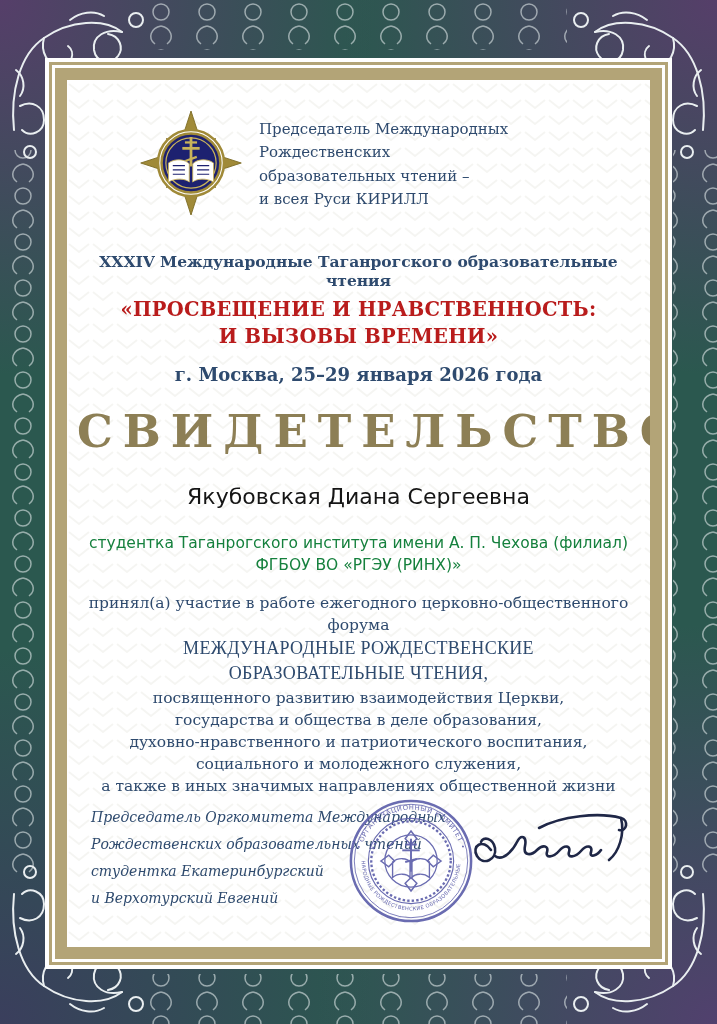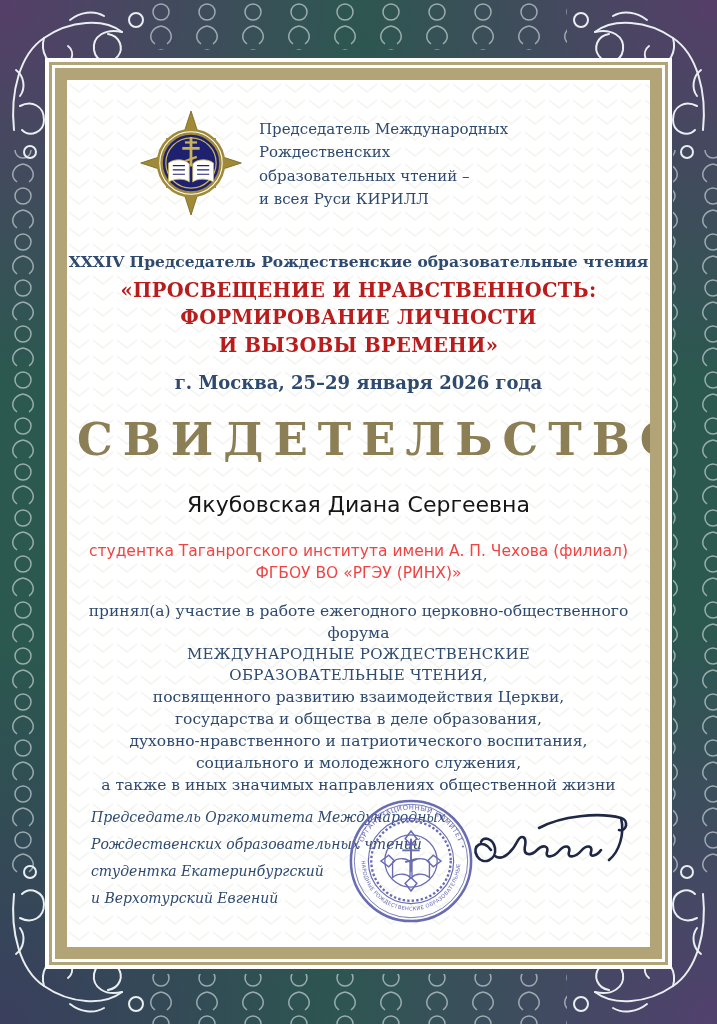--- a/index.html
+++ b/index.html
@@ -25,24 +25,24 @@
   .emblem{flex:0 0 auto;}
   .patriarch-lines{padding-top:10px;font-size:15px;line-height:1.55;color:#2e4a6e;}
   
   .event-title{margin-top:34px;font-size:15.5px;font-weight:bold;color:#2e4a6e;}
   .theme{margin-top:6px;font-size:19.5px;line-height:1.4;font-weight:bold;color:#b91c1c;letter-spacing:.3px;}
   .place-date{margin-top:13px;font-size:18px;font-weight:bold;color:#2e4a6e;}
   
   .doc-title{margin-top:20px;padding-left:10px;font-size:45px;font-weight:bold;letter-spacing:10px;color:#8d7f55;}
   
   .recipient{margin-top:26px;font-family:"DejaVu Sans",sans-serif;font-size:22px;color:#151515;text-align:center;}
-  .affiliation{margin-top:23px;font-family:"DejaVu Sans",sans-serif;font-size:15.5px;line-height:1.45;color:#ef4444;}
+  .affiliation{margin-top:23px;font-family:"DejaVu Sans",sans-serif;font-size:15.5px;line-height:1.45;color:#15803d;}
   
   .participation{margin-top:15px;font-size:15.5px;line-height:1.42;color:#2e4a6e;}
-  .forum-name{font-size:15px;letter-spacing:.3px;}
+  .forum-name{font-size:18px;letter-spacing:.3px;font-family:Liberation Serif, serif;}
   
   .signer{position:absolute;left:24px;top:724px;z-index:1;text-align:left;font-style:italic;
           font-size:14px;line-height:1.92;color:#2e4a6e;}
   .seal{position:absolute;left:281px;top:718px;z-index:1;opacity:.92;}
   .signature{position:absolute;left:402px;top:726px;z-index:1;}
 </style>
 </head>
 <body>
 
 <div class="canvas">
@@ -124,24 +124,23 @@
                 </g>
               </svg>
               <div class="patriarch-lines">
                 <div>Председатель Международных</div>
                 <div>Рождественских</div>
                 <div>образовательных чтений –</div>
                 <div>и всея Руси КИРИЛЛ</div>
               </div>
             </div>
 
-            <div class="event-title">XXXIV Председатель Рождественские образовательные чтения</div>
+            <div class="event-title">XXXIV Международные Таганрогского образовательные чтения</div>
             <div class="theme">
               <div>«ПРОСВЕЩЕНИЕ И НРАВСТВЕННОСТЬ:</div>
-              <div>ФОРМИРОВАНИЕ ЛИЧНОСТИ</div>
               <div>И ВЫЗОВЫ ВРЕМЕНИ»</div>
             </div>
             <div class="place-date">г. Москва, 25–29 января 2026 года</div>
 
             <div class="doc-title">СВИДЕТЕЛЬСТВО</div>
 
             <div class="recipient">Якубовская Диана Сергеевна</div>
             <div class="affiliation">
               <div>студентка Таганрогского института имени А. П. Чехова (филиал)</div>
               <div>ФГБОУ ВО «РГЭУ (РИНХ)»</div>

